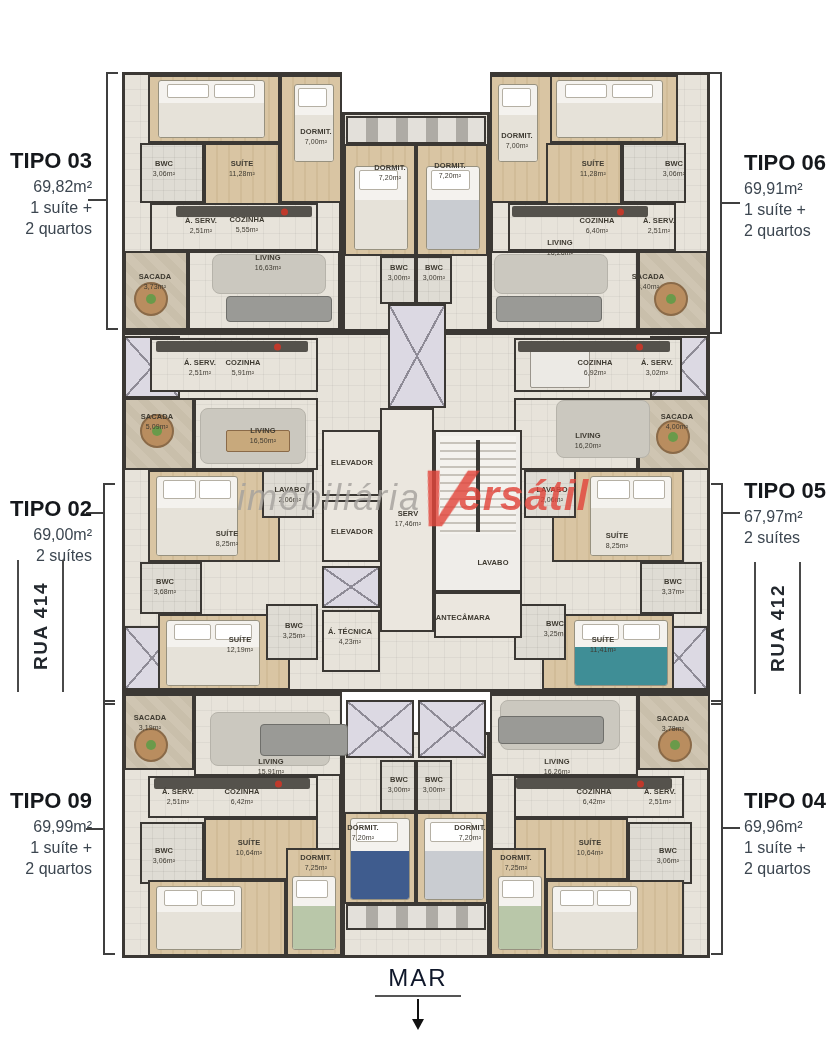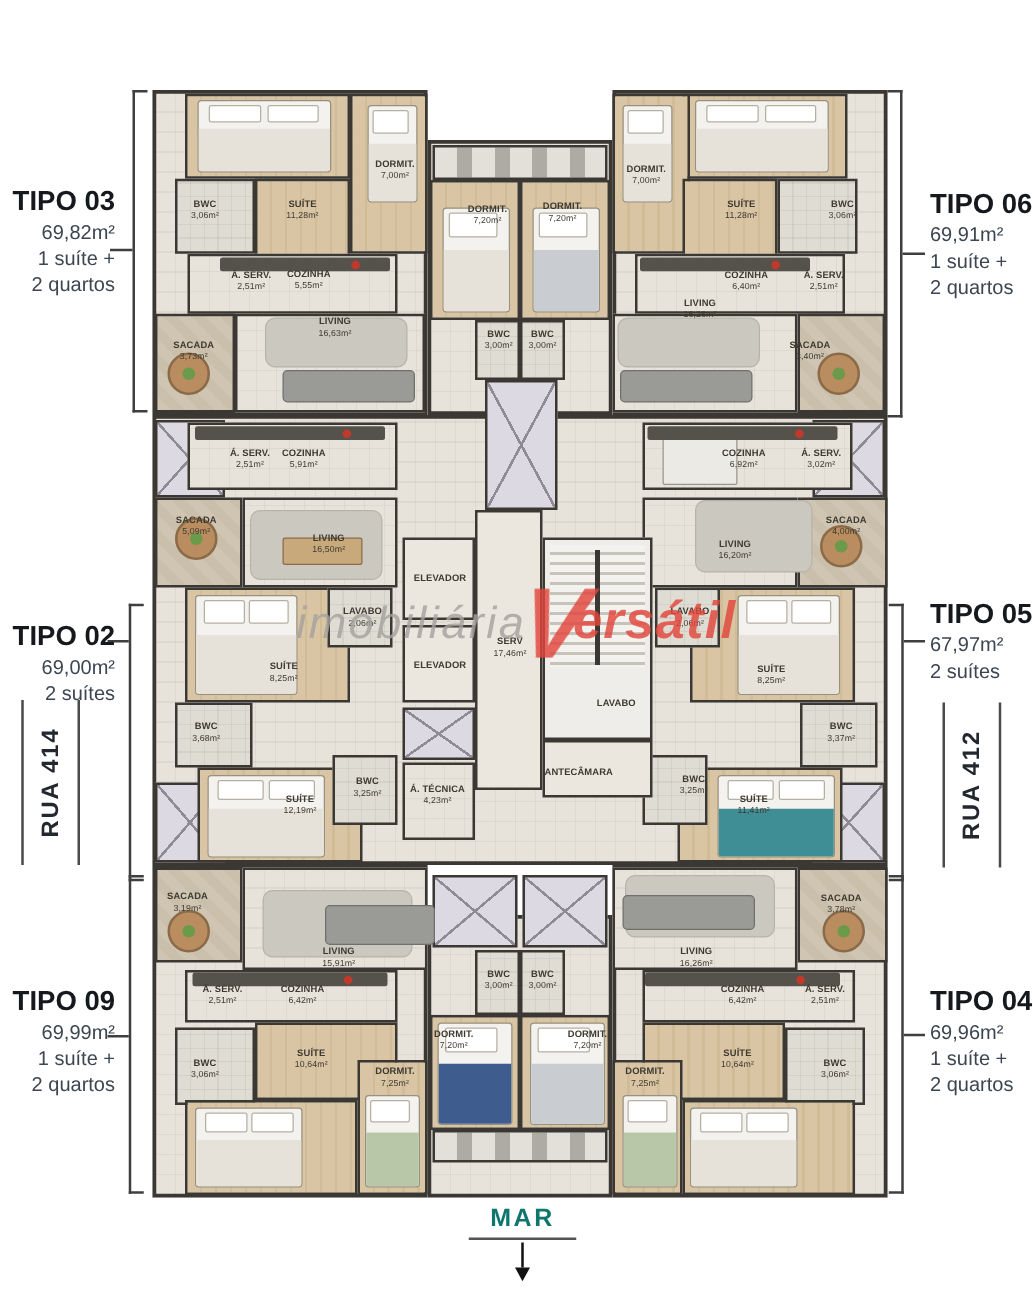--- a/index.html
+++ b/index.html
@@ -19,21 +19,21 @@
   .brk.r{border-right:2px solid #3f3f3f;border-top:2px solid #3f3f3f;border-bottom:2px solid #3f3f3f;}
   .tick{position:absolute;height:2px;background:#3f3f3f;z-index:4;}
 
   
   .rua{position:absolute;display:flex;justify-content:space-between;z-index:20;}
   .rua .vl{width:2px;background:#4a4a4a;}
   .rua .tx{writing-mode:vertical-rl;transform:rotate(180deg);font-size:19px;font-weight:800;color:#23282e;letter-spacing:1.5px;align-self:center;}
 
   
   .mar{position:absolute;left:358px;top:964px;width:120px;text-align:center;z-index:20;}
-  .mar .mt{font-size:20px;color:#0f766e;letter-spacing:2px;font-weight:700;}
+  .mar .mt{font-size:24px;color:#0f172a;letter-spacing:2px;font-weight:400;}
   .mar .ml{width:86px;height:2px;background:#555;margin:3px auto 2px;}
   .mar .stem{width:2px;height:20px;background:#111;margin:0 auto;}
   .mar .head{width:0;height:0;border-left:6px solid transparent;border-right:6px solid transparent;border-top:11px solid #111;margin:0 auto;}
 
   
   .wm{position:absolute;left:0;top:472px;width:826px;text-align:center;z-index:40;opacity:.82;pointer-events:none;font-style:italic;}
   .wm .g{font-size:36px;color:#a5a29e;letter-spacing:2px;}
   .wm .v{font-size:80px;color:#e2463c;font-weight:700;line-height:0;position:relative;top:16px;margin:0 -12px 0 -4px;display:inline-block;transform:skewX(-8deg);}
   .wm .r{font-size:42px;color:#e2463c;font-weight:700;letter-spacing:1px;}
 

